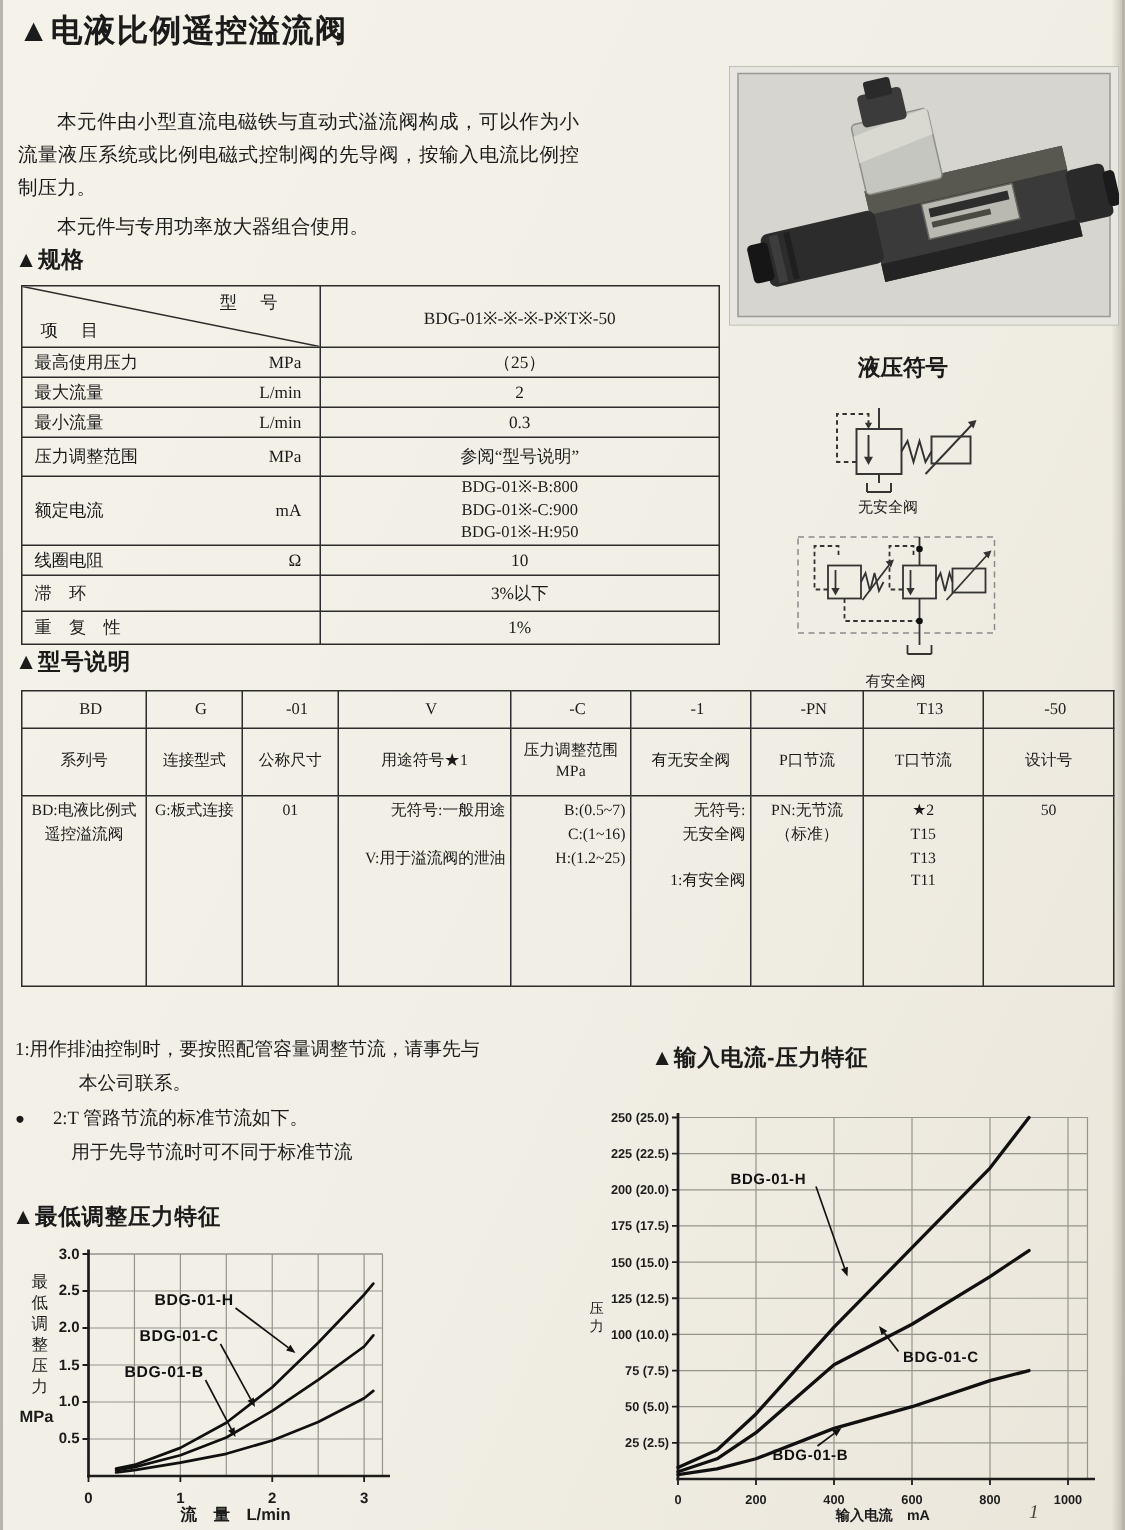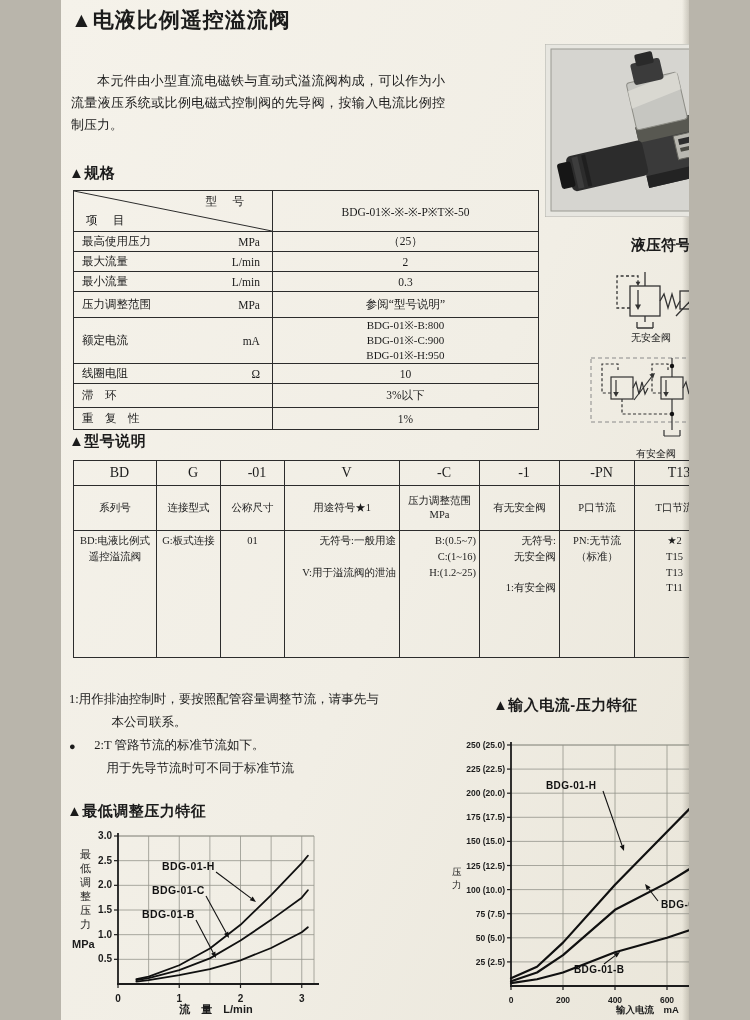--- a/index.html
+++ b/index.html
@@ -1,16 +1,16 @@
 <!DOCTYPE html>
 <html><head>
 <meta charset="utf-8">
 <style>
   html,body{margin:0;padding:0;background:#b9b5ab;}
-  .page{position:relative;width:628px;height:1020px;margin:0 auto;overflow:hidden;
+  .page{position:relative;width:746px;height:1020px;margin:0 auto;overflow:hidden;
         background:linear-gradient(115deg,#f5f2ea 0%,#f1eee5 55%,#eae6da 100%);
         font-family:"Liberation Serif",serif;color:#1b1b1b;}
   .scan-edge{position:absolute;right:0;top:0;width:7px;height:100%;
         background:linear-gradient(to right,rgba(0,0,0,0),rgba(90,85,70,.25));}
   .title{position:absolute;left:10px;top:6px;margin:0;font-size:21px;letter-spacing:1px;
         font-family:"Liberation Sans",sans-serif;font-weight:700;}
   .intro{position:absolute;left:10px;width:374px;margin:0;font-size:13px;line-height:1.7;
         text-indent:2em;text-align:justify;}
   #intro1{top:70px;}
   #intro2{top:140px;}
@@ -34,21 +34,21 @@
   .spec .unit{position:absolute;right:12px;top:50%;transform:translateY(-50%);}
   .spec .val{width:270px;text-align:center;}
   .preline{white-space:pre-line;line-height:1.35;}
   .diag{position:relative;width:196px;height:40px;padding:0;}
   .diag svg{position:absolute;left:0;top:0;width:100%;height:100%;}
   .diag .lbl-model{position:absolute;right:26px;top:3px;letter-spacing:2px;}
   .diag .lbl-item{position:absolute;left:12px;bottom:3px;letter-spacing:2px;}
   
   .model{position:absolute;left:12px;top:460px;width:728px;font-size:10.5px;table-layout:fixed;}
   .model td,.model th{border:1px solid #2c2c2c;padding:2px 3px;font-weight:400;text-align:center;}
-  .model .code{height:20px;font-size:14px;padding-left:12px;}
+  .model .code{height:20px;font-size:11px;padding-left:12px;}
   .model .lab{height:40px;vertical-align:middle;}
   .model .desc{height:122px;vertical-align:top;line-height:1.5;}
   .model .tl{text-align:right;padding-left:7px;}
   
   .notes{position:absolute;left:8px;top:688px;width:472px;font-size:12.5px;line-height:1.85;}
   .notes .ind1{padding-left:3.4em;}
   .n2head{display:flex;}
   .n2head .bullet{width:2.3em;font-size:11px;padding-top:2px;}
   .notes .ind2{padding-left:3em;}
   
@@ -62,20 +62,21 @@
   #chartR-head{left:432px;top:696px;}
 </style>
 </head>
 <body>
 
 <div class="page">
   <div class="scan-edge"></div>
 
   <h1 class="title">▲电液比例遥控溢流阀</h1>
   <p class="intro" id="intro1">本元件由小型直流电磁铁与直动式溢流阀构成，可以作为小流量液压系统或比例电磁式控制阀的先导阀，按输入电流比例控制压力。</p>
+  <p class="intro" id="intro2">本元件与专用功率放大器组合使用。</p>
 
   <div class="photo">
     <svg width="260" height="173" viewBox="0 0 260 173">
       <rect x="0" y="0" width="260" height="173" fill="#e7e6e0" stroke="#b2b1aa"></rect>
       <rect x="6" y="5" width="248" height="162" fill="#d6d5d0" stroke="#9a9992"></rect>
       <g transform="rotate(-13 130 100)">
         <rect x="95" y="75" width="135" height="62" fill="#3a3a3a"></rect>
         <rect x="95" y="75" width="135" height="16" fill="#585851"></rect>
         <rect x="95" y="125" width="135" height="12" fill="#232323"></rect>
         <rect x="130" y="92" width="62" height="24" fill="#b9b8b1" stroke="#66665f"></rect>

